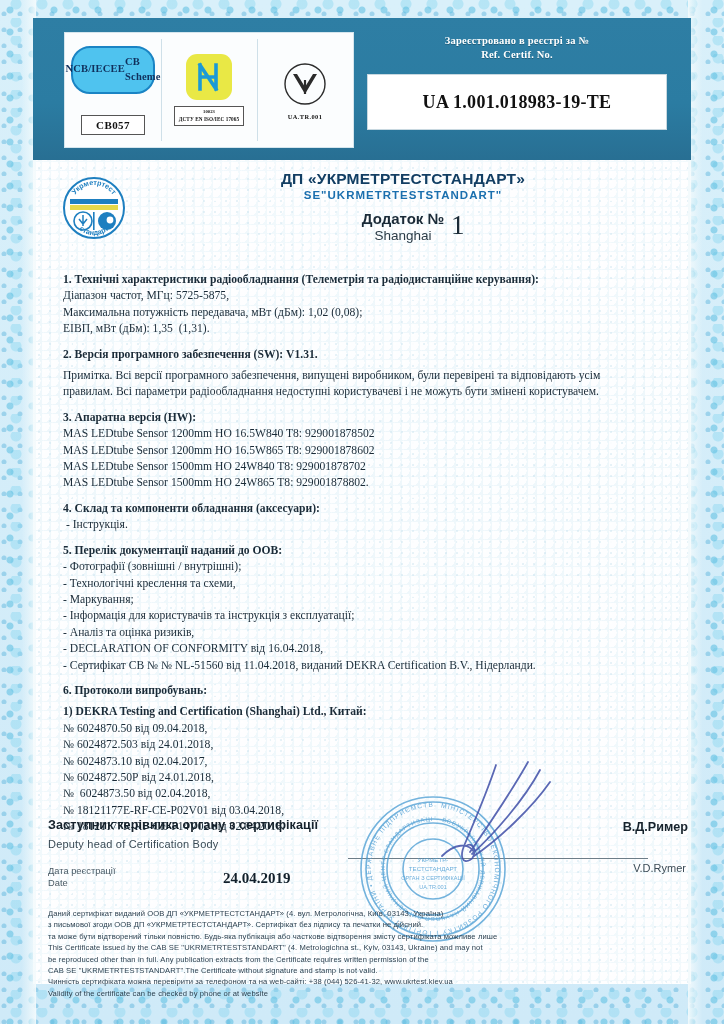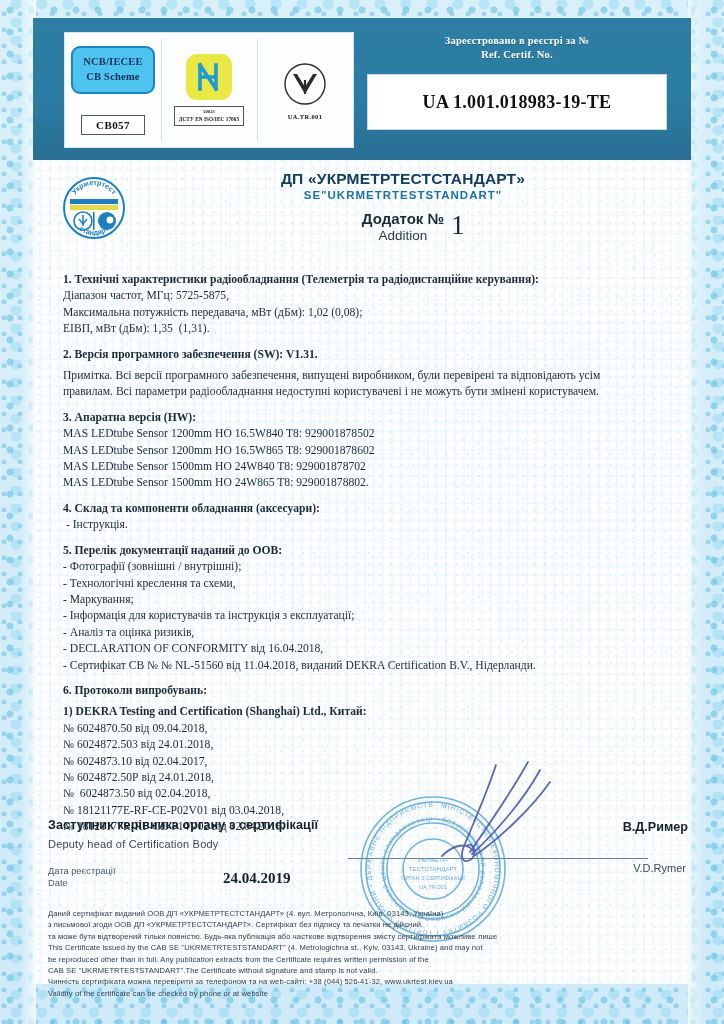--- a/index.html
+++ b/index.html
@@ -52,22 +52,22 @@
   #marksbox{
     position:absolute; left:31px; top:14px; width:290px; height:116px;
     background:#fbfdfe; border:1px solid #d5e6ee;
     display:flex; align-items:stretch;
   }
   .markcell{ flex:1; display:flex; flex-direction:column; align-items:center; justify-content:center; gap:6px; position:relative;}
   .markcell + .markcell:before{
     content:""; position:absolute; left:0; top:6px; bottom:6px; width:1px; background:#cfe0e9;
   }
   .cbbadge{
-    width:84px;height:48px;border:2px solid #1a84c4;border-radius:9px;
-    background:#4fc3ef; display:flex;flex-direction:column;align-items:center;justify-content:center;
+    width:84px;height:48px;border:2px solid #1a84c4;border-radius:19px;
+    background:#4fc3ef; display:flex;flex-direction:row;align-items:center;justify-content:center;
     color:#10305c; font-weight:bold; font-size:10.5px; line-height:1.35; letter-spacing:.2px;
   }
   .cbnum{
     border:1px solid #555; background:#fff; color:#111; font-weight:bold;
     font-size:11px; padding:3px 14px; letter-spacing:.4px;margin-top:15px;
   }
   .halogo{
     width:46px;height:46px;border-radius:11px;background:#e9e845;
     display:flex;align-items:center;justify-content:center;
   }
@@ -213,21 +213,21 @@
       <rect x="35" y="38" width="1.6" height="18" fill="#1e7fc0"></rect>
     </svg>
 
     <div id="orgnames">
       <div class="t-ua">ДП «УКРМЕТРТЕСТСТАНДАРТ»</div>
       <div class="t-en">SE"UKRMETRTESTSTANDART"</div>
     </div>
 
     <div id="addrow">
       <div class="add-ua">Додаток №</div>
-      <div class="add-en">Addition</div>
+      <div class="add-en">Shanghai</div>
     </div>
     <div id="addnum">1</div>
   </div>
 
   <div id="body">
 
     <div class="ln b">1. Технічні характеристики радіообладнання (Телеметрія та радіодистанційне керування):</div>
     <div class="ln">Діапазон частот, МГц: 5725-5875,</div>
     <div class="ln">Максимальна потужність передавача, мВт (дБм): 1,02 (0,08);</div>
     <div class="ln">ЕІВП, мВт (дБм): 1,35  (1,31).</div>

